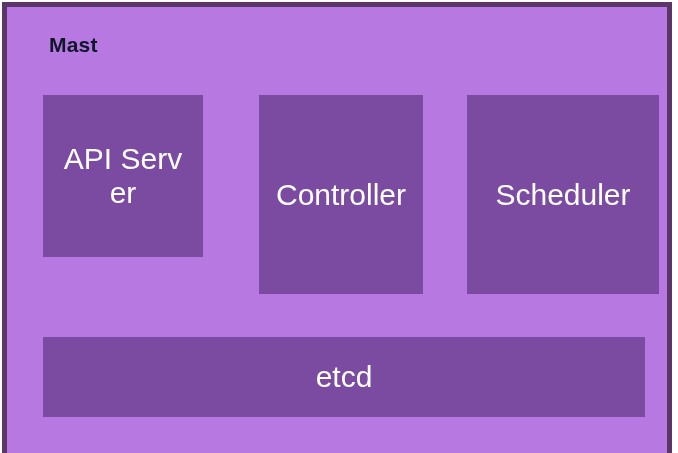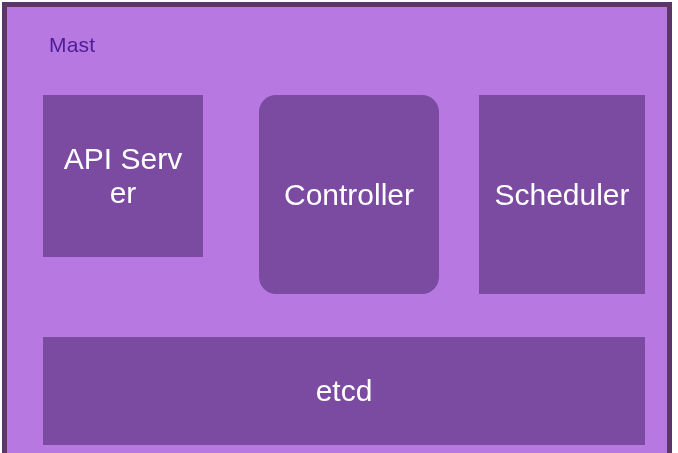--- a/index.html
+++ b/index.html
@@ -36,22 +36,22 @@
     border-right: 5px solid #5c3668;
     border-bottom: none;
   }
 
   
   #panel-title {
     position: absolute;
     left: 42px;
     top: 27px;
     font-size: 21px;
-    font-weight: normal;
-    color: #4c1d95;
+    font-weight: bold;
+    color: #0f172a;
     letter-spacing: 0.2px;
     line-height: 1;
     white-space: nowrap;
   }
 
   
   .component-box {
     position: absolute;
     box-sizing: border-box;
     background: #7a4ba0;
@@ -77,45 +77,44 @@
     width: 160px;
     height: 162px;
   }
   #box-api-server .component-label {
     max-width: 120px;
   }
 
   #box-controller {
     left: 252px;
     top: 88px;
-    width: 180px;
+    width: 164px;
     height: 199px;
-    border-radius: 17px;
   }
   #box-controller .component-label {
     max-width: 156px;
   }
 
   #box-scheduler {
-    left: 472px;
+    left: 460px;
     top: 88px;
-    width: 166px;
+    width: 192px;
     height: 199px;
   }
   #box-scheduler .component-label {
     max-width: 158px;
   }
 
   
   #box-etcd {
     position: absolute;
     left: 36px;
     top: 330px;
     width: 602px;
-    height: 108px;
+    height: 80px;
     box-sizing: border-box;
     background: #7a4ba0;
     display: flex;
     align-items: center;
     justify-content: center;
   }
   #box-etcd .component-label {
     color: #ffffff;
     font-size: 30px;
     line-height: 1.12;

